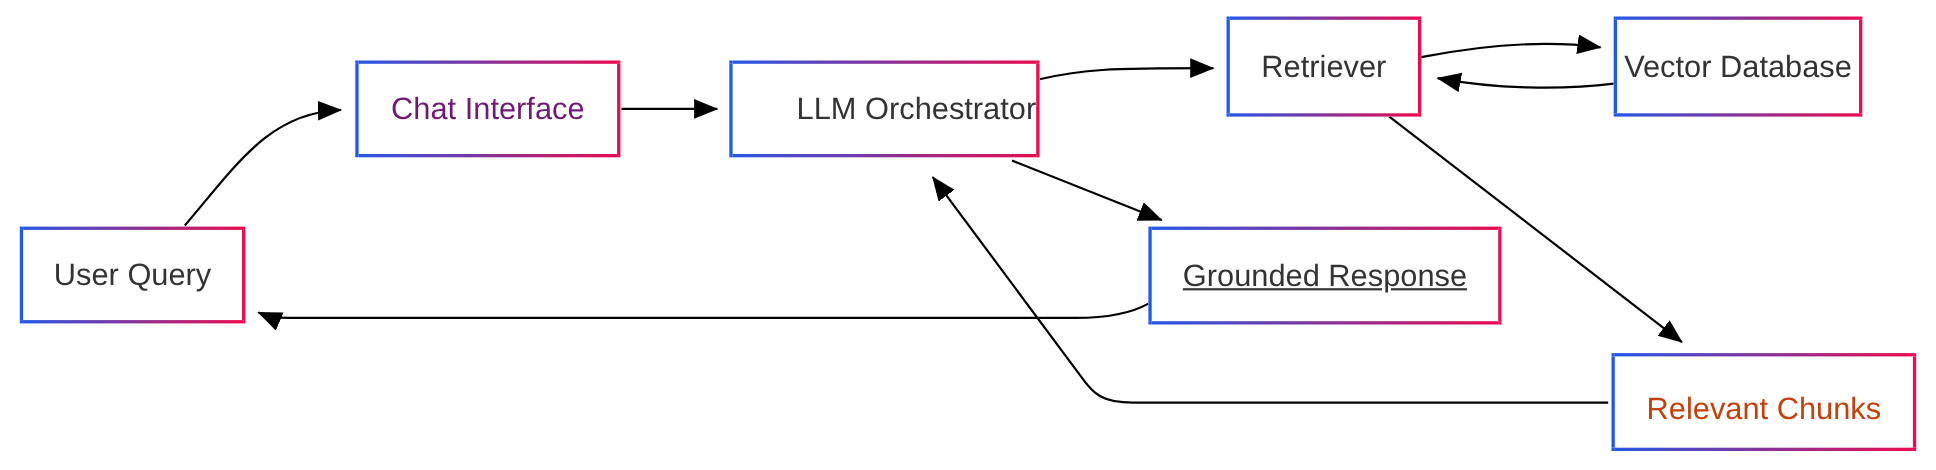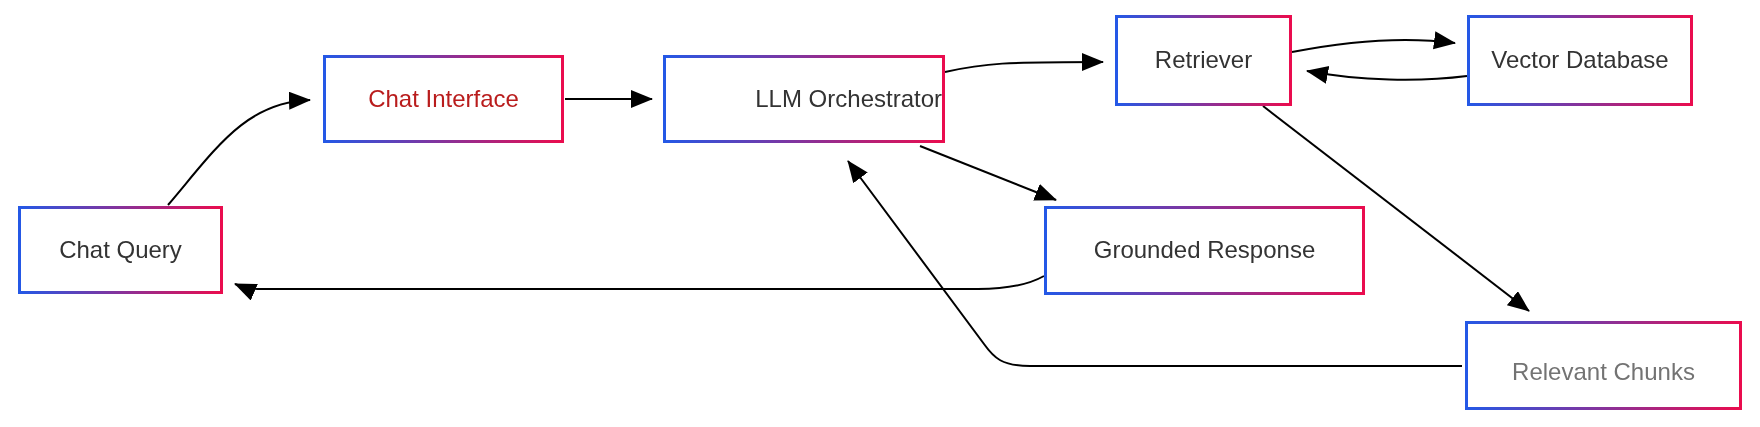--- a/index.html
+++ b/index.html
@@ -32,21 +32,21 @@
     box-sizing: border-box;
     border: 3px solid transparent;
     border-image-slice: 1;
     background: #ffffff;
     background-clip: padding-box;
     display: flex;
     align-items: center;
     justify-content: center;
   }
   .node-label {
-    font-size: 24px;
+    font-size: 28px;
     line-height: 1.2;
     white-space: nowrap;
     user-select: none;
   }
 </style>
 </head>
 <body>
 
 <div id="canvas" style="background: rgb(255, 255, 255);">
   <svg id="edges-layer" viewBox="0 0 1760 427" xmlns="http://www.w3.org/2000/svg">
@@ -62,34 +62,34 @@
         <path d="M 1292 52 C 1348 41 1402 36 1455 43" class="edge" stroke="#000000" marker-end="url(#arrowhead)"></path>
         <path d="M 1467 76 C 1420 82 1360 81 1307 71" class="edge" stroke="#000000" marker-end="url(#arrowhead)"></path>
         <path d="M 1263 106 L 1529 311" class="edge" stroke="#000000" marker-end="url(#arrowhead)"></path>
         <path d="M 1462 366 L 1030 366 C 1002 366 994 358 984 344 L 848 161" class="edge" stroke="#000000" marker-end="url(#arrowhead)"></path>
         <path d="M 920 146 L 1056 200" class="edge" stroke="#000000" marker-end="url(#arrowhead)"></path>
         <path d="M 1044 276 C 1028 285 1008 289 978 289 L 262 289 C 250 289 242 287 235 284" class="edge" stroke="#000000" marker-end="url(#arrowhead)"></path>
       </g>
   </svg>
   <div id="nodes-layer">
       <div class="node" style="left: 18px; top: 206px; width: 205px; height: 88px; border-image-source: linear-gradient(90deg, rgb(36, 88, 230), rgb(234, 12, 78)); background: rgb(255, 255, 255);">
-        <span class="node-label" style="color: rgb(51, 51, 51);">Chat Query</span>
+        <span class="node-label" style="color: rgb(51, 51, 51);">User Query</span>
       </div>
       <div class="node" style="left: 323px; top: 55px; width: 241px; height: 88px; border-image-source: linear-gradient(90deg, rgb(36, 88, 230), rgb(234, 12, 78)); background: rgb(255, 255, 255);">
-        <span class="node-label" style="color: #b91c1c;">Chat Interface</span>
+        <span class="node-label" style="color: #701a75;">Chat Interface</span>
       </div>
       <div class="node" style="left: 663px; top: 55px; width: 282px; height: 88px; border-image-source: linear-gradient(90deg, rgb(36, 88, 230), rgb(234, 12, 78)); background: rgb(255, 255, 255); justify-content: flex-end;">
         <span class="node-label" style="color: rgb(51, 51, 51);">LLM Orchestrator</span>
       </div>
       <div class="node" style="left: 1115px; top: 15px; width: 177px; height: 91px; border-image-source: linear-gradient(90deg, rgb(36, 88, 230), rgb(234, 12, 78)); background: rgb(255, 255, 255);">
         <span class="node-label" style="color: rgb(51, 51, 51);">Retriever</span>
       </div>
       <div class="node" style="left: 1467px; top: 15px; width: 226px; height: 91px; border-image-source: linear-gradient(90deg, rgb(36, 88, 230), rgb(234, 12, 78)); background: rgb(255, 255, 255);">
         <span class="node-label" style="color: rgb(51, 51, 51);">Vector Database</span>
       </div>
       <div class="node" style="left: 1044px; top: 206px; width: 321px; height: 89px; border-image-source: linear-gradient(90deg, rgb(36, 88, 230), rgb(234, 12, 78)); background: rgb(255, 255, 255);">
-        <span class="node-label" style="color: rgb(51, 51, 51);">Grounded Response</span>
+        <span class="node-label" style="color: rgb(51, 51, 51); text-decoration: underline;">Grounded Response</span>
       </div>
       <div class="node" style="left: 1465px; top: 321px; width: 277px; height: 89px; border-image-source: linear-gradient(90deg, rgb(36, 88, 230), rgb(234, 12, 78)); background: rgb(255, 255, 255);">
-        <span class="node-label" style="color: #737373; margin-top: 13px;">Relevant Chunks</span>
+        <span class="node-label" style="color: #c2410c; margin-top: 13px;">Relevant Chunks</span>
       </div>
     </div>
 </div>
 
 </body></html>

